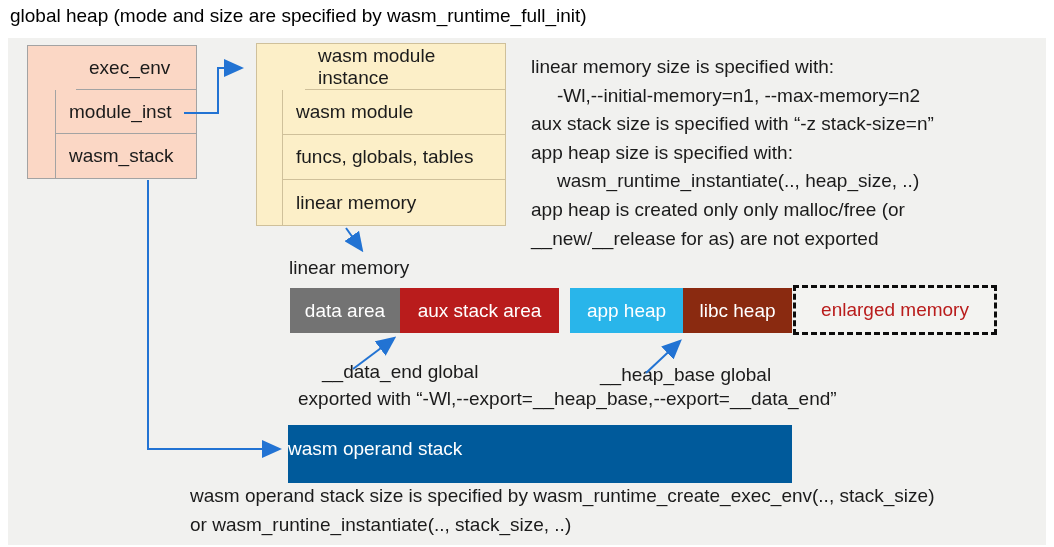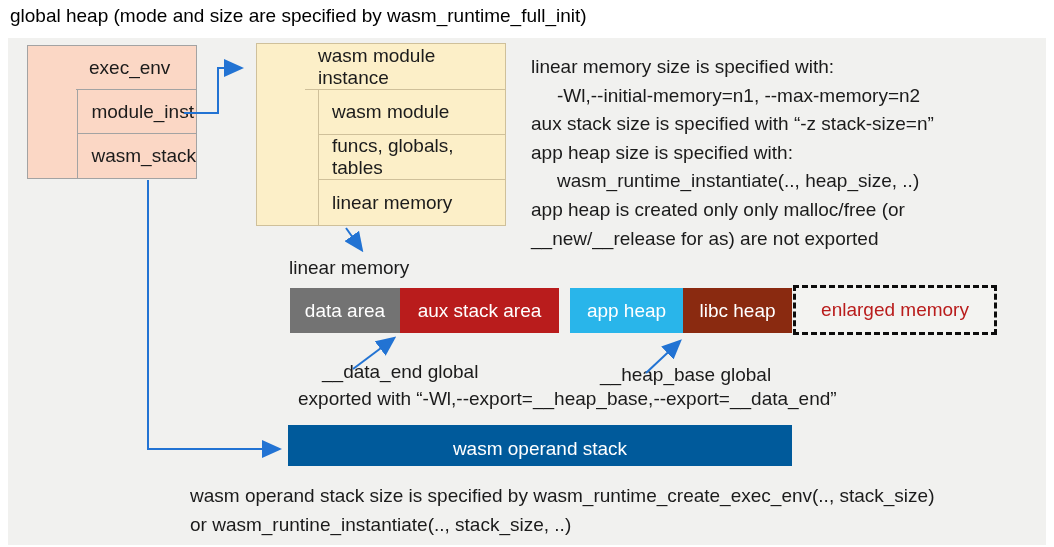--- a/index.html
+++ b/index.html
@@ -12,21 +12,21 @@
     position:absolute; left:10px; top:5px; font-size:19px; color:#000;
     white-space:nowrap;
   }
   #panel {
     position:absolute; left:8px; top:38px; width:1038px; height:507px;
     background:#f1f1ef;
   }
   
   .sbox { position:absolute; box-sizing:border-box; font-size:19px; }
   .sbox .hdr { display:flex; align-items:center; padding-left:13px; box-sizing:border-box;margin-left:48px; }
-  .sbox .body { display:flex; box-sizing:border-box;padding-left:36px; }
+  .sbox .body { display:flex; box-sizing:border-box; }
   .sbox .strip { box-sizing:border-box; }
   .sbox .rows { flex:1; }
   .sbox .row { display:flex; align-items:center; padding-left:13px; box-sizing:border-box; }
 
   #exec-env { left:27px; top:45px; width:170px; height:134px;
     background:#fbd7c5; border:1px solid #a3a3a3; }
   #exec-env .hdr { height:44px; border-bottom:1px solid #a3a3a3; }
   #exec-env .strip { width:28px; border-right:1px solid #a3a3a3; }
   #exec-env .row { height:44px; }
   #exec-env .row.mid { border-bottom:1px solid #a3a3a3; }
@@ -53,22 +53,22 @@
   #seg-libc   { left:683px; width:109px; background:#8a2a10; }
   #seg-enlarged { left:793px; top:285px; width:198px; height:44px; line-height:44px;
     background:#f3f3f1; border:3px dashed #0d0d0d; color:#b91c1c; box-sizing:content-box; }
 
   
   #ann-data-end  { position:absolute; left:322px; top:361px; font-size:19px; white-space:nowrap; }
   #ann-heap-base { position:absolute; left:600px; top:364px; font-size:19px; white-space:nowrap; }
   #ann-exported  { position:absolute; left:298px; top:388px; font-size:19px; white-space:nowrap; }
 
   
-  #operand-bar { position:absolute; left:288px; top:425px; width:504px; height:41px;
-    background:#005a9b; color:#ffffff; font-size:19px; text-align:center;
+  #operand-bar { position:absolute; left:288px; top:425px; width:504px; height:58px;
+    background:#005a9b; color:#ffffff; font-size:19px; text-align:left;
     line-height:47px; }
   #operand-note { position:absolute; left:190px; top:481px; font-size:19px;
     line-height:29px; white-space:nowrap; }
 
   #arrows { position:absolute; left:0; top:0; pointer-events:none; }
 </style>
 </head>
 <body>
 
 <div id="canvas">

